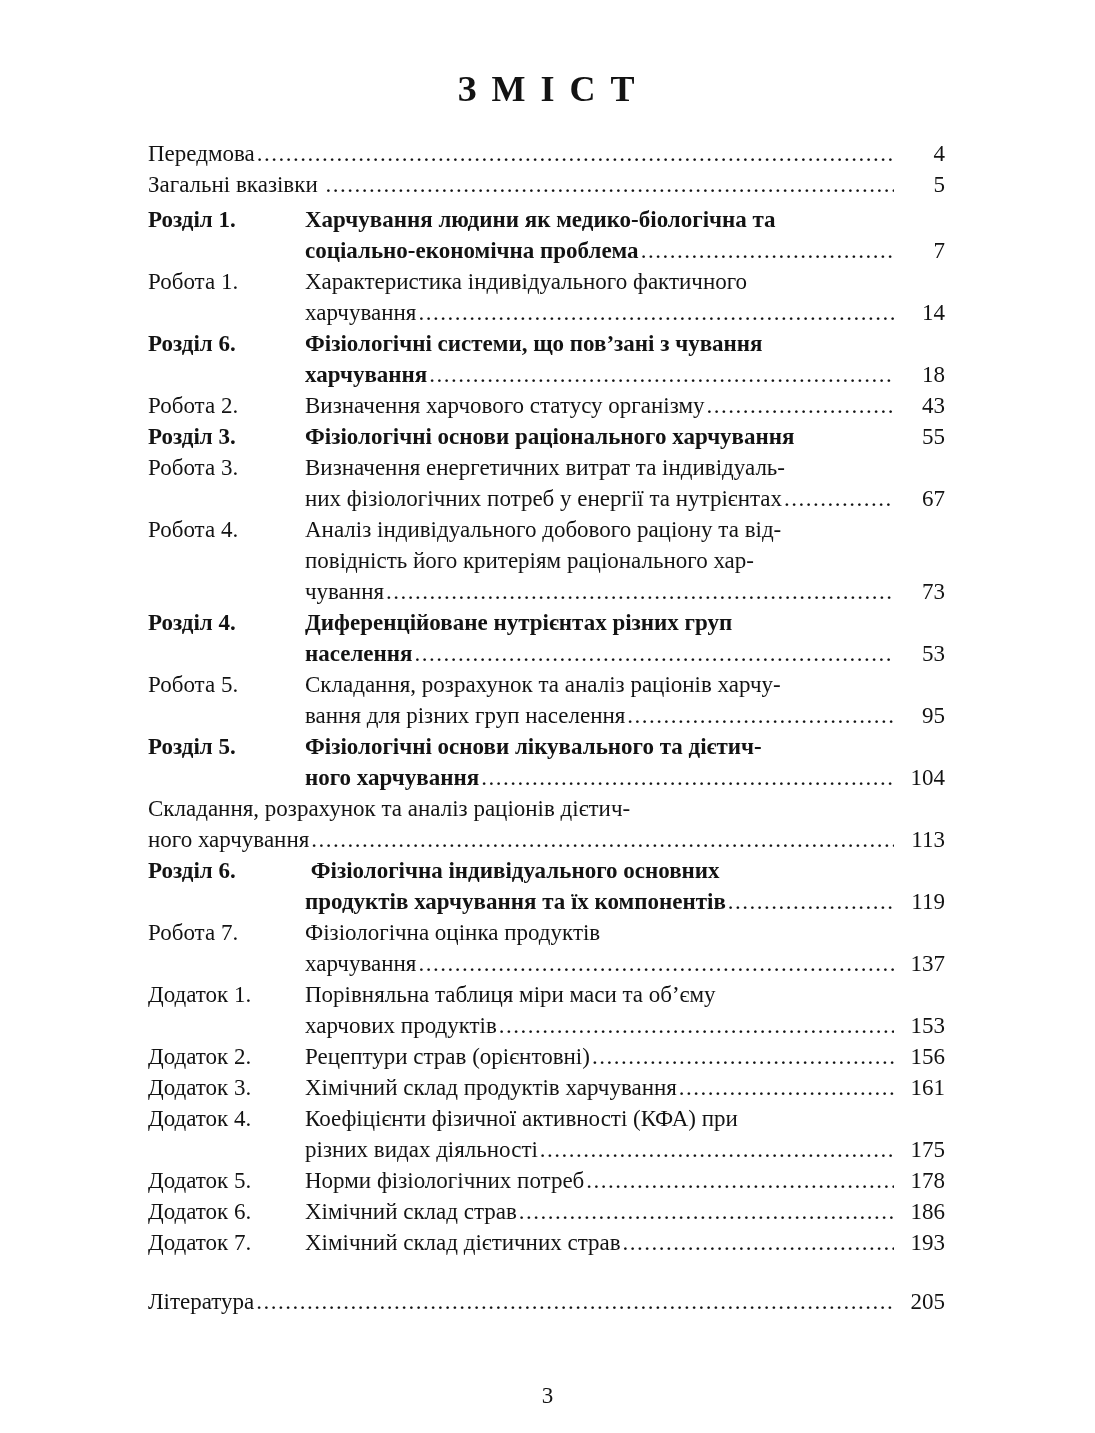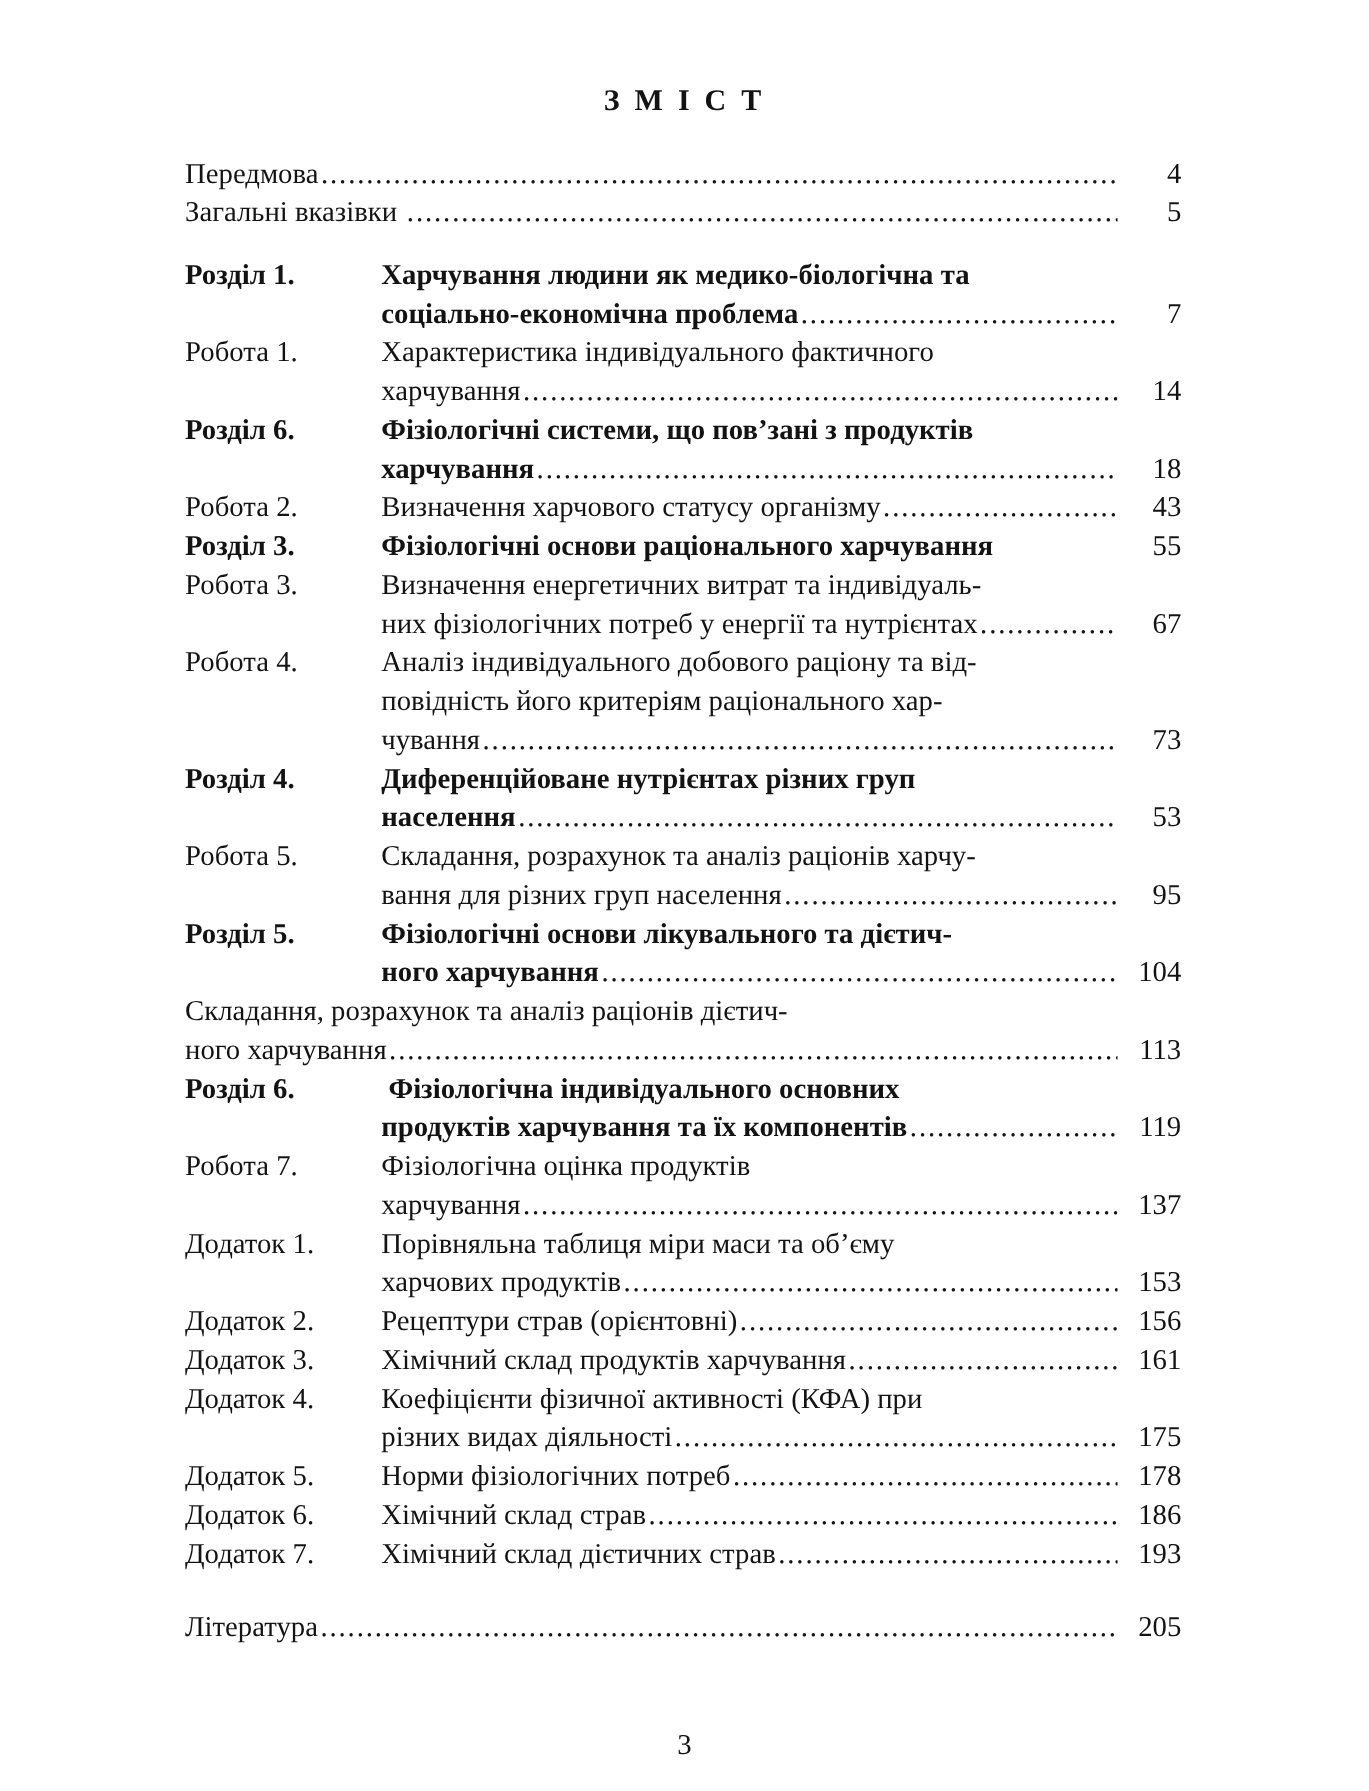--- a/index.html
+++ b/index.html
@@ -11,31 +11,31 @@
     box-sizing: border-box;
     font-family: "Liberation Serif", "DejaVu Serif", serif;
     font-size: 23px;
     color: #131313;
     overflow: hidden;
   }
   .title {
     margin: 0;
     padding-top: 68px;
     text-align: center;
-    font-size: 24px;
+    font-size: 36px;
     font-weight: bold;
     letter-spacing: 3px;
     margin-bottom: 28px;
   }
   .toc {
     margin-left: 148px;
     width: 797px; 
   }
   .entry { display: flex; }
-  .entry.gap-sm { margin-top: 19px; }
+  .entry.gap-sm { margin-top: 4px; }
   .entry.gap-md { margin-top: 28px; }
   .entry .label { width: 157px; flex: none; line-height: 31px; }
   .entry.bold .label, .entry.bold .text { font-weight: bold; }
   .content { flex: 1; min-width: 0; }
   .entry.full .content { flex: 1; }
   .line { display: flex; align-items: flex-end; line-height: 31px; }
   .text { white-space: pre-wrap; flex: none; max-width: 100%; }
   .fill { flex: 1 1 auto; overflow: hidden; white-space: nowrap; margin-left: 2px; margin-right: 7px; min-width: 4px; }
   .fill.dots::after {
     content: "...................................................................................................................................................................................................................";
@@ -97,21 +97,21 @@
             <span class="text">харчування</span>
             <span class="fill dots"></span>
             <span class="page-num">14</span>
           </div>
         </div>
       </div>
       <div class="entry bold">
         <div class="label">Розділ 6.</div>
         <div class="content">
           <div class="line">
-            <span class="text">Фізіологічні системи, що пов’зані з продуктів</span>
+            <span class="text">Фізіологічні системи, що пов’зані з чування</span>
           </div>
           <div class="line">
             <span class="text">харчування</span>
             <span class="fill dots"></span>
             <span class="page-num">18</span>
           </div>
         </div>
       </div>
       <div class="entry">
         <div class="label">Робота 2.</div>

